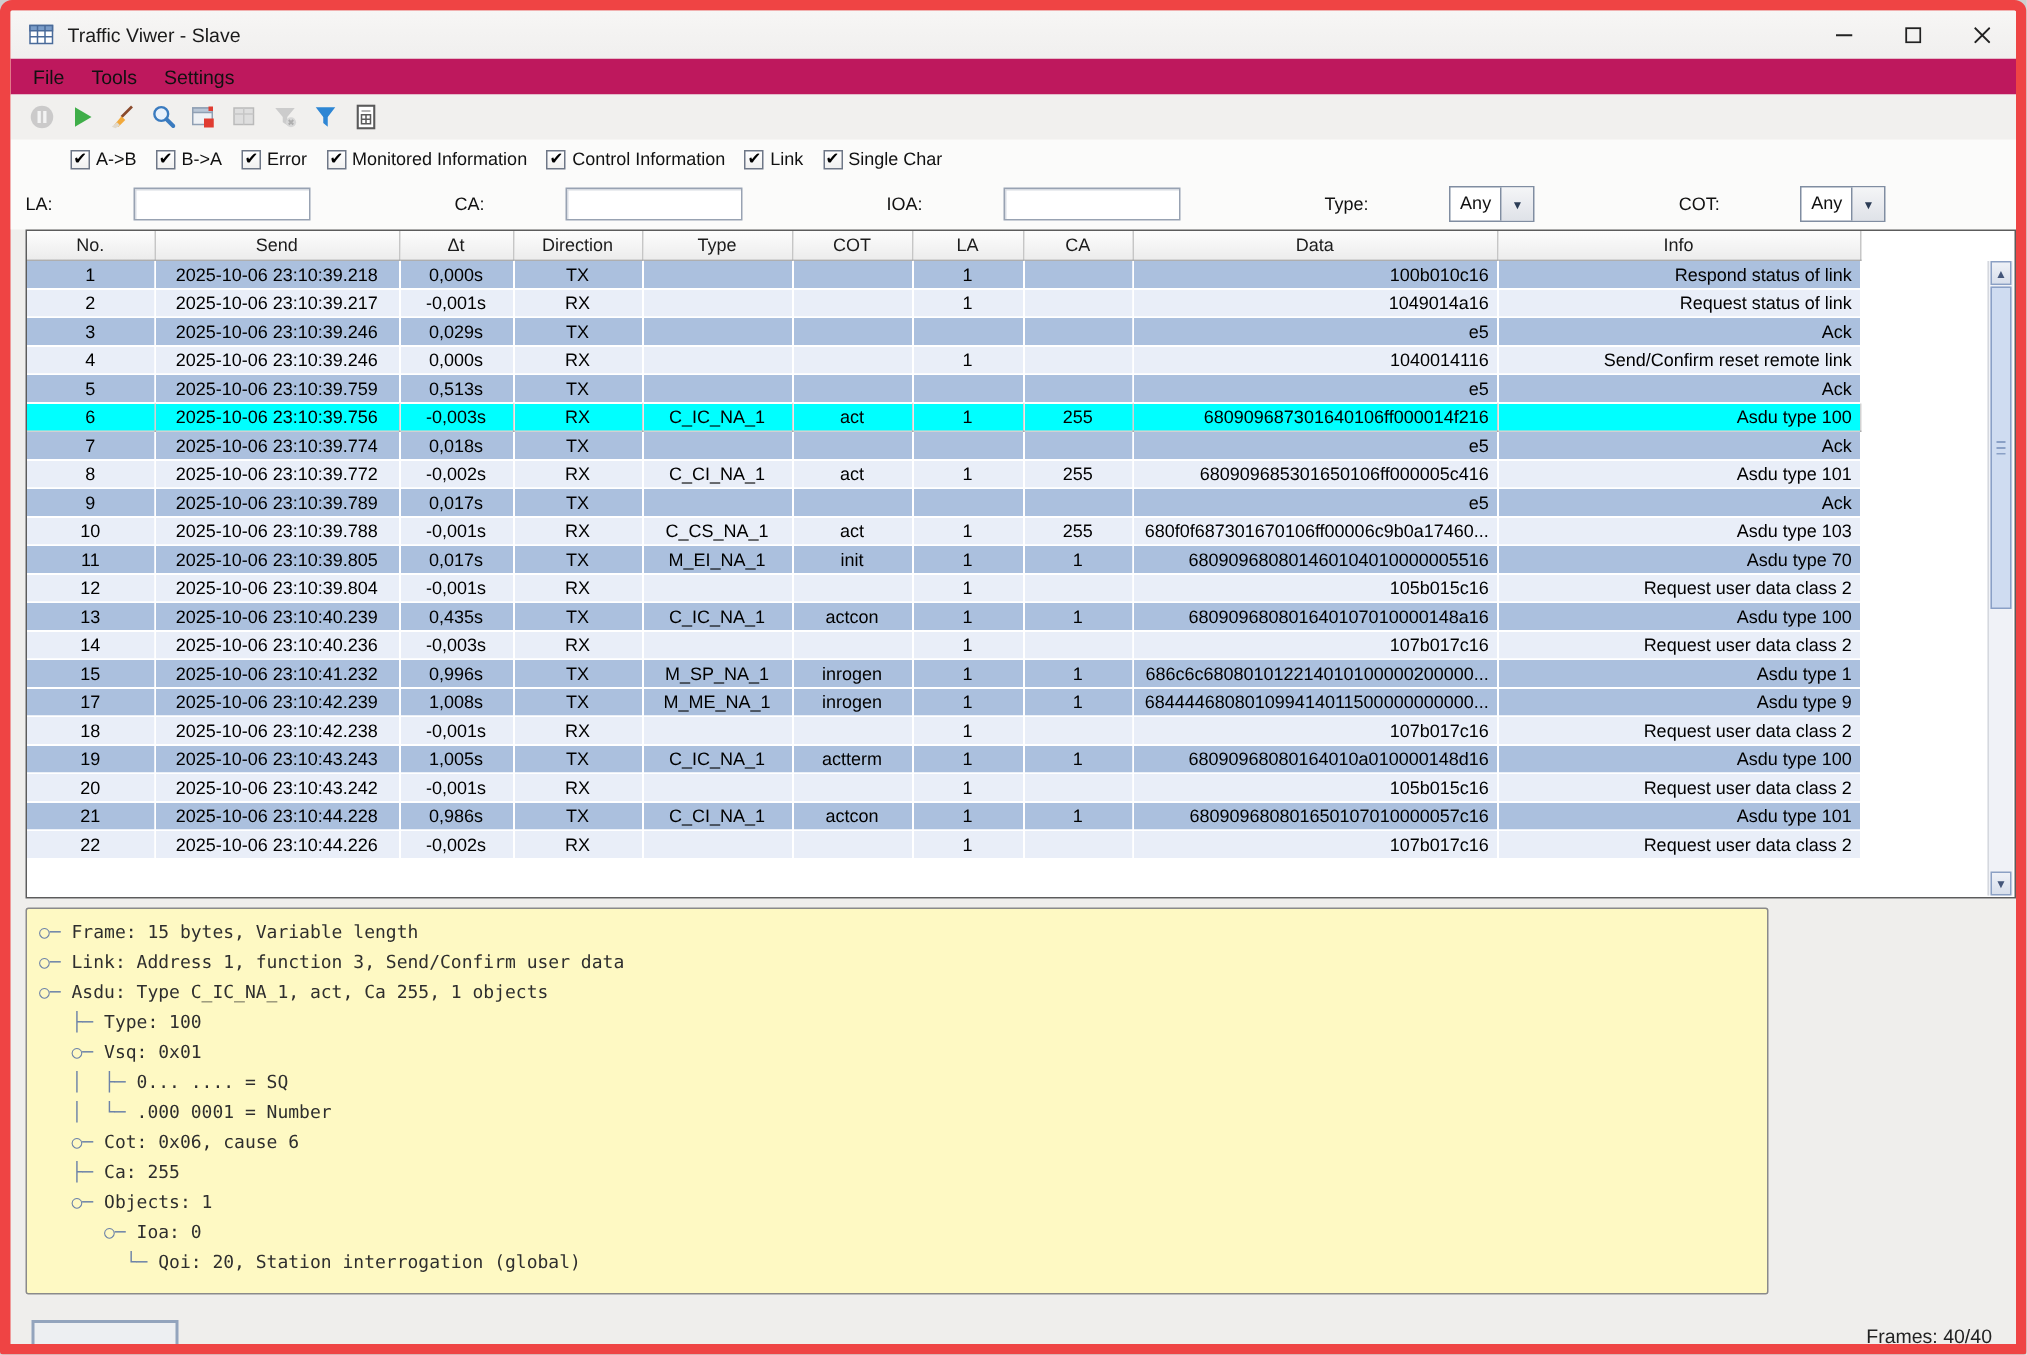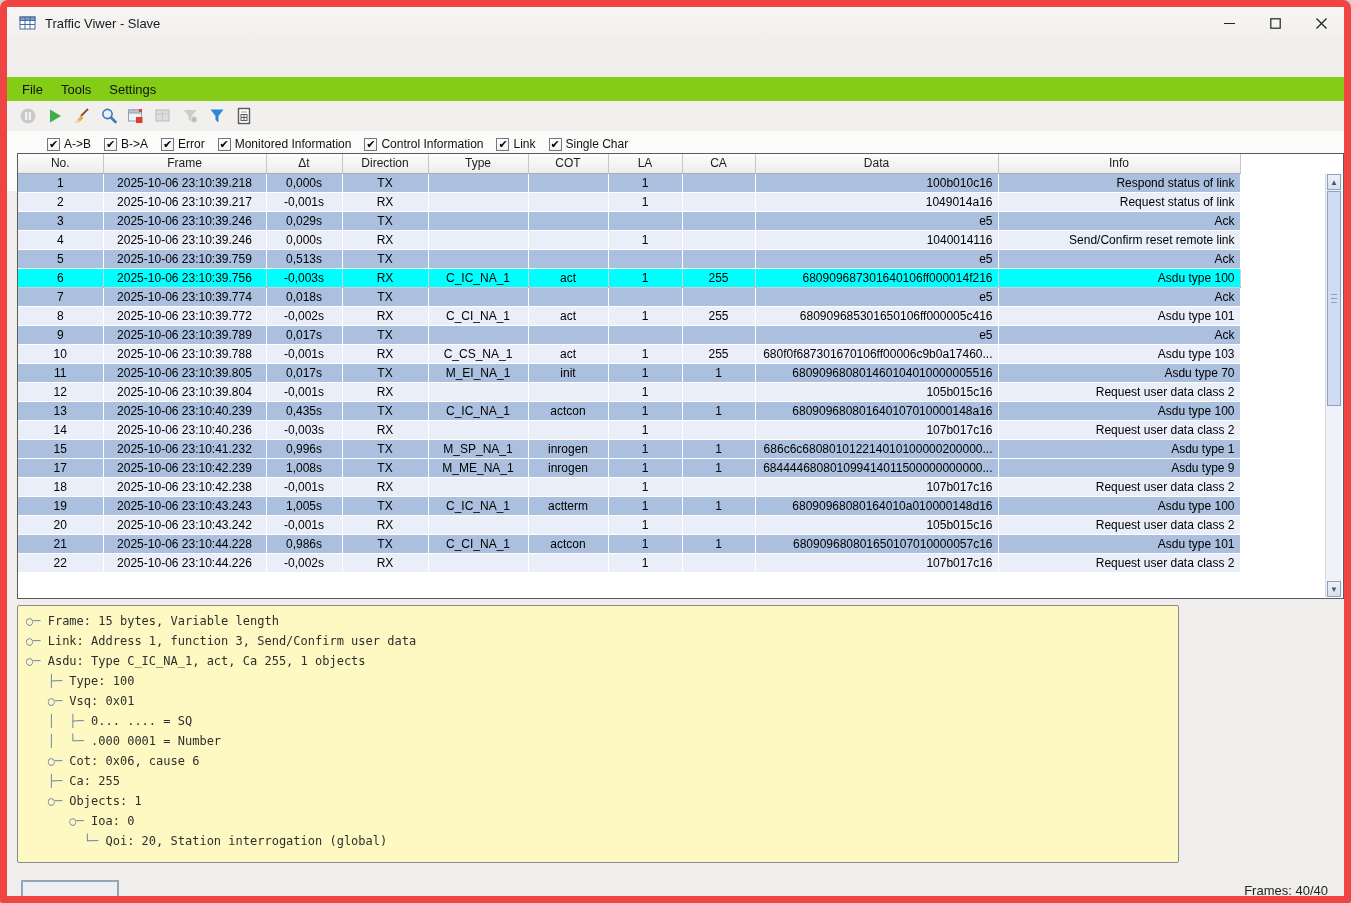--- a/index.html
+++ b/index.html
@@ -9,21 +9,21 @@
     border:7px solid #ef4444; border-radius:8px 8px 2px 2px; overflow:hidden;
   }
   
   .titlebar { height:32px; background:linear-gradient(#f7f6f5,#f0efee); display:flex; align-items:center; position:relative; }
   .app-icon { margin-left:12px; width:17px; height:16px; }
   .title-text { margin-left:9px; font-size:13px; color:#1a1a1a; }
   .win-controls { position:absolute; right:0; top:0; height:32px; display:flex; }
   .win-btn { width:46px; height:32px; display:flex; align-items:center; justify-content:center; }
   .win-btn svg { display:block; }
   
-  .menubar { height:24px; background:#84cc16; display:flex; align-items:center; padding-left:6px;margin-top:38px; }
+  .menubar { height:24px; background:#be185d; display:flex; align-items:center; padding-left:6px; }
   .menu-item { padding:2px 9px; font-size:13px; color:#111; }
   
   .toolbar { height:30px; background:#f1f0ee; display:flex; align-items:center; padding-left:7px; }
   .tbtn { width:27px; height:26px; display:flex; align-items:center; justify-content:center; border-radius:3px; }
   .tbtn.disabled { opacity:.95; }
   
   .filterzone { background:#fbfbfa; }
   .cbrow { height:26px; display:flex; align-items:center; padding-left:40px; gap:13px; }
   .cbitem { display:flex; align-items:center; gap:4px; font-size:12px; color:#111; }
   .cbbox { width:13px; height:13px; border:1px solid #6e7787; background:linear-gradient(#ffffff,#f0f0f0);
@@ -246,21 +246,21 @@
           <col style="width: 100px;">
           <col style="width: 80px;">
           <col style="width: 74px;">
           <col style="width: 73px;">
           <col style="width: 243px;">
           <col style="width: 242px;">
         </colgroup>
       <thead>
           <tr>
             <th>No.</th>
-            <th>Frame</th>
+            <th>Send</th>
             <th>Δt</th>
             <th>Direction</th>
             <th>Type</th>
             <th>COT</th>
             <th>LA</th>
             <th>CA</th>
             <th>Data</th>
             <th>Info</th>
           </tr>
         </thead>

